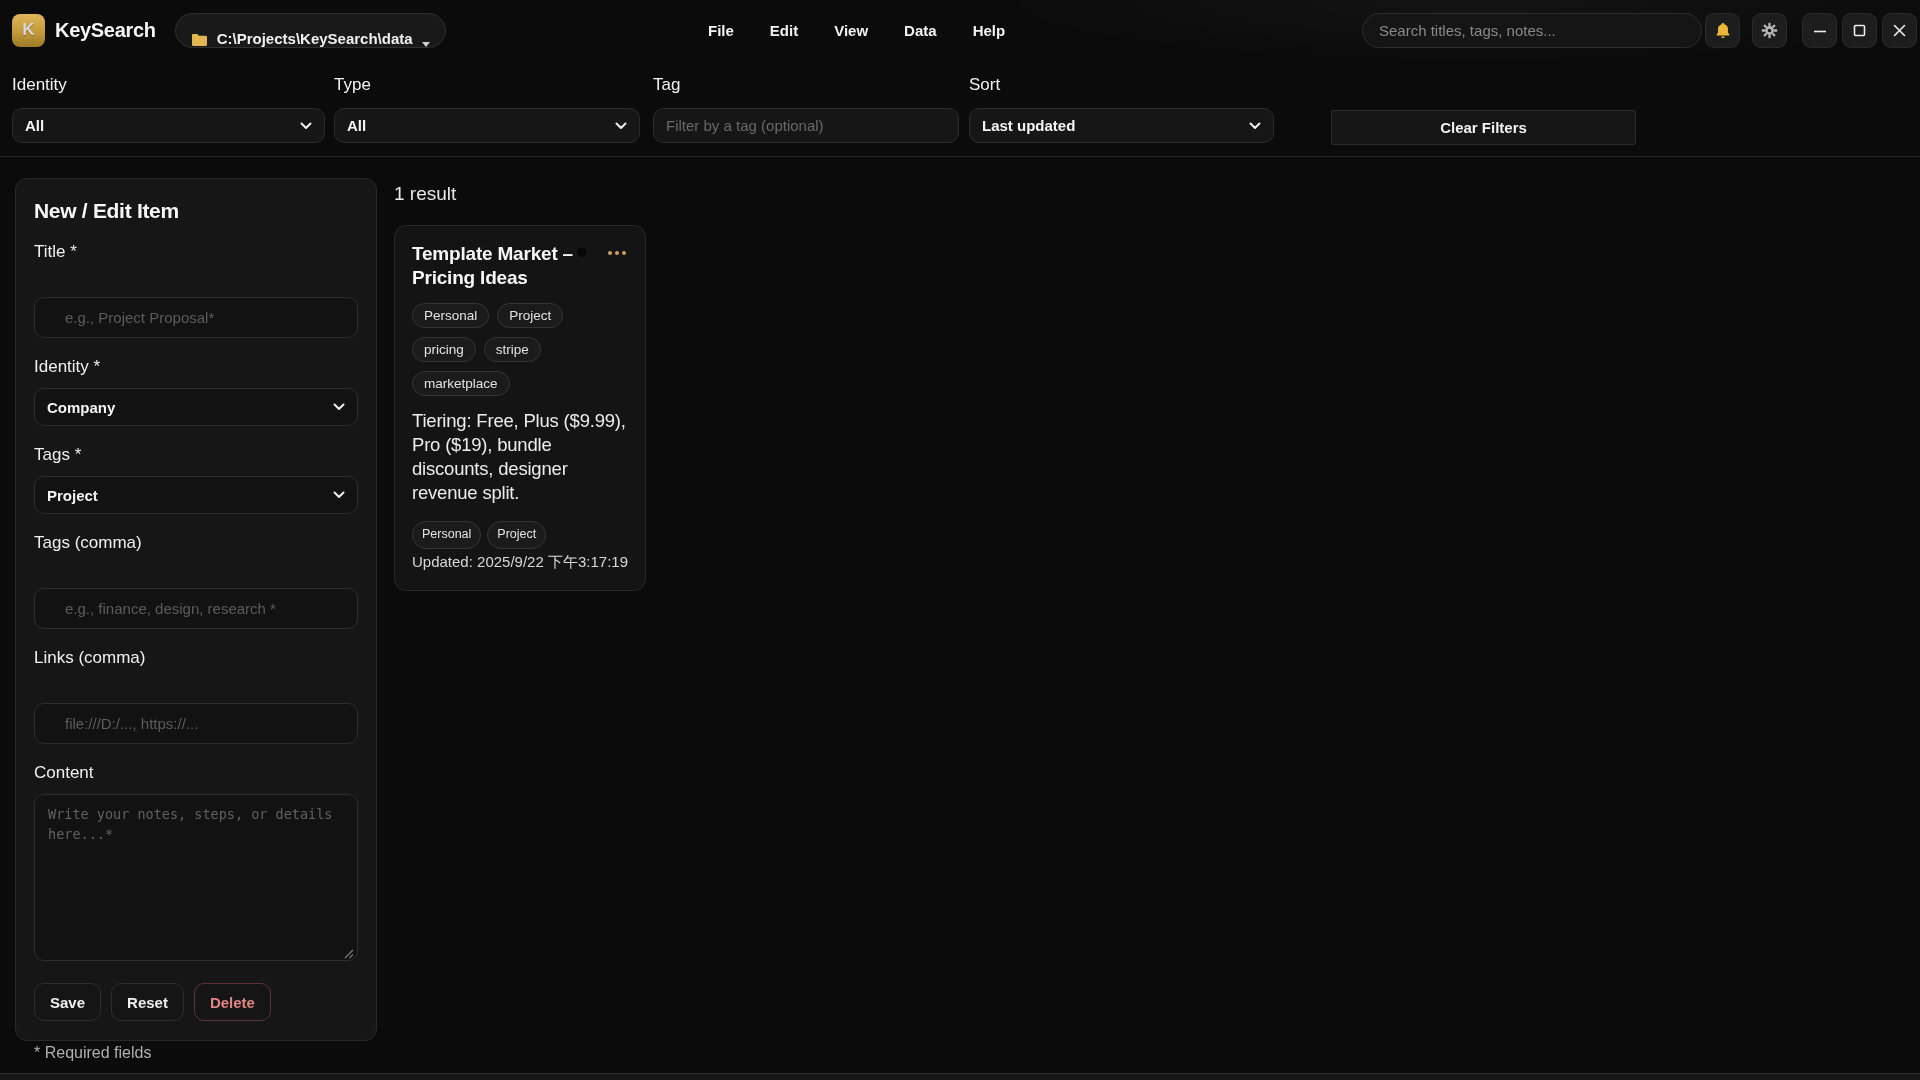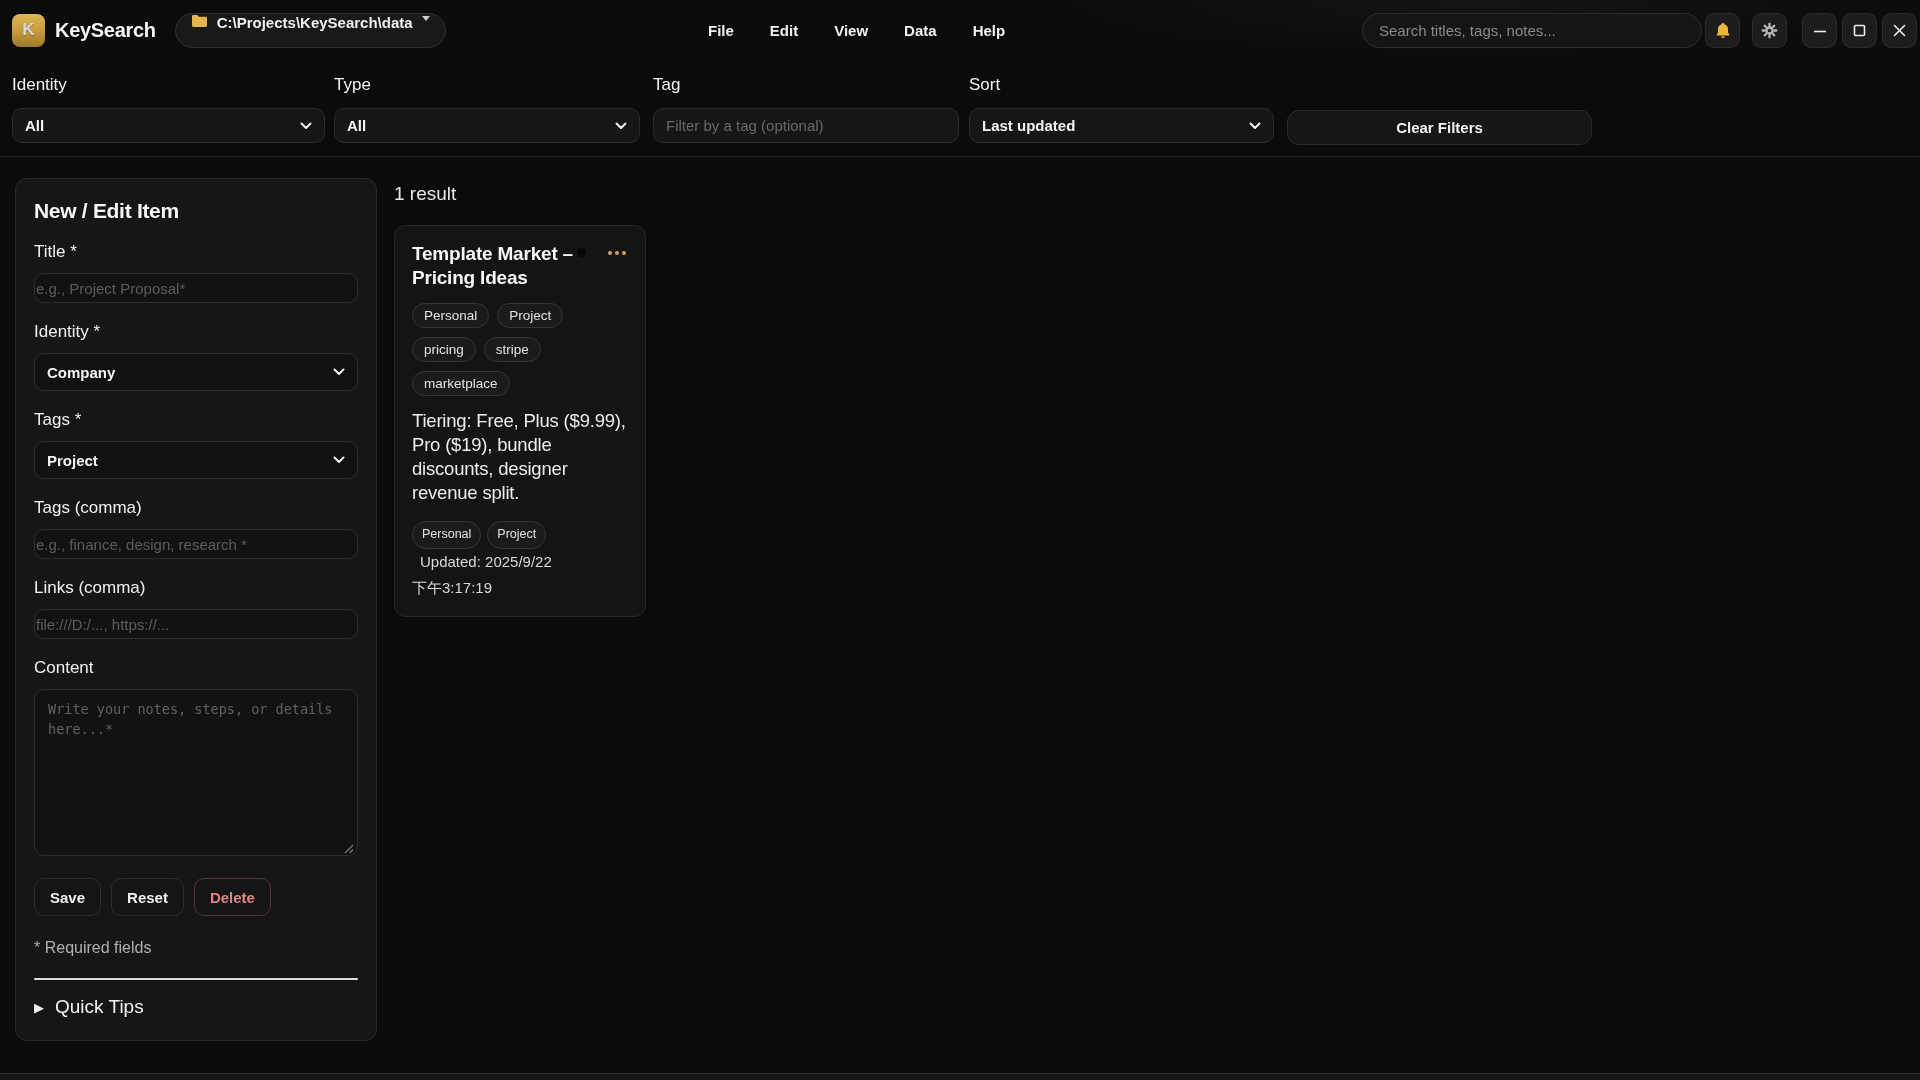--- a/index.html
+++ b/index.html
@@ -17,21 +17,21 @@
   }
 
   
   .titlebar { position:absolute; left:0; top:0; width:1920px; height:60px; }
   .brand { position:absolute; left:12px; top:0; height:60px; display:flex; align-items:center; gap:10px; }
   .logo { width:33px; height:33px; border-radius:8px;
     background:linear-gradient(180deg,#e0b65a 0%,#c49a3c 55%,#9c7a28 100%);
     display:flex; align-items:center; justify-content:center;
     font-weight:bold; font-size:17px; color:#d9d9d9; text-shadow:0 1px 1px rgba(0,0,0,.35); }
   .appname { font-size:20px; font-weight:bold; color:#f5f5f5; letter-spacing:-0.3px; }
-  .pathpill { margin-left:9px; height:35px; display:flex; align-items:flex-start; gap:9px;
+  .pathpill { margin-left:9px; height:35px; display:flex; align-items:flex-end; gap:9px;
     background:#191919; border:1px solid #2f2f2f; border-radius:18px; padding:0 15px;
     color:#f0f0f0; font-weight:bold; font-size:15px; cursor:pointer; font-family:inherit; }
   .caret-down { width:0; height:0; border-left:4px solid transparent; border-right:4px solid transparent; border-top:5px solid #cfcfcf; margin-top:2px; }
 
   .menubar { position:absolute; left:704px; top:0; height:60px; display:flex; align-items:center; gap:28px; }
   .menubar button { background:none; border:none; color:#f2f2f2; font-weight:bold; font-size:15px;
     font-family:inherit; cursor:pointer; padding:6px 4px; }
 
   .searchwrap { position:absolute; left:1362px; top:13px; }
   .search-input { width:340px; height:35px; background:#151515; border:1px solid #2d2d2d; border-radius:18px;
@@ -49,31 +49,31 @@
   .filterbar { position:absolute; left:0; top:60px; width:1920px; height:97px; border-bottom:1px solid #232323; }
   .fcol { position:absolute; top:15px; }
   .fcol .flabel { font-size:17px; color:#f2f2f2; margin-bottom:13px; }
   .control { height:35px; border-radius:10px; background:#161616; border:1px solid #2b2b2b;
     display:flex; align-items:center; padding:0 12px; }
   .select { justify-content:space-between; cursor:pointer; }
   .select .selval { font-weight:bold; font-size:15px; color:#f4f4f4;text-align:right; }
   .text-input { width:100%; height:35px; border-radius:10px; background:#161616; border:1px solid #2b2b2b;
     color:#e8e8e8; font-size:15px; padding:0 12px; font-family:inherit; outline:none; }
   .text-input::placeholder { color:#686868; }
-  .btn { height:35px; border-radius:12px; background:#161616; border:1px solid #2b2b2b;
-    color:#f2f2f2; font-weight:bold; font-size:15px; font-family:inherit; cursor:pointer; }
+  .btn { height:35px; border-radius:2px; background:#161616; border:1px solid #2b2b2b;
+    color:#f2f2f2; font-weight:bold; font-size:15px; font-family:inherit; cursor:pointer;margin-left:44px; }
   .clear-btn { width:305px; }
 
   
   .panel { position:absolute; left:15px; top:178px; width:362px; height:863px;
     background:#161616; border:1px solid #292929; border-radius:12px; padding:20px 18px; }
   .panel h2 { font-size:21px; font-weight:bold; color:#f7f7f7; letter-spacing:-0.3px; }
   .plabel { font-size:17px; color:#f0f0f0; margin-top:19px; margin-bottom:11px; }
-  .pinput { width:100%; height:30px; border-radius:10px; background:#121212; border:1px solid #2d2d2d;
-    color:#e8e8e8; font-size:15px; padding:0 1px; font-family:inherit; outline:none; }
+  .pinput { width:100%; height:41px; border-radius:10px; background:#121212; border:1px solid #2d2d2d;
+    color:#e8e8e8; font-size:15px; padding:0 30px; font-family:inherit; outline:none;margin-top:24px; }
   .pinput::placeholder { color:#5c5c5c; }
   .pselect { height:38px; border-radius:10px; background:#121212; border:1px solid #2d2d2d; }
   .ta-wrap { position:relative; }
   .ptextarea { width:100%; height:167px; border-radius:10px; background:#121212; border:1px solid #2d2d2d;
     color:#cfcfcf; font-family:"DejaVu Sans Mono", monospace; font-size:13.5px; padding:10px 13px;
     resize:none; outline:none; line-height:1.45; }
   .ptextarea::placeholder { color:#616161; }
   .resize-grip { position:absolute; right:4px; bottom:6px; pointer-events:none; }
   .btnrow { display:flex; gap:10px; margin-top:18px; }
   .pbtn { height:38px; padding:0 15px; border-radius:10px; background:#151515; border:1px solid #2d2d2d;
@@ -95,21 +95,21 @@
   .dim-dot { width:9px; height:9px; border-radius:50%; background:#060606; }
   .dots-menu { display:flex; gap:3px; cursor:pointer; padding:2px; }
   .dots-menu i { width:4px; height:4px; border-radius:50%; background:#c9a45a; display:block; }
   .tagrow { display:flex; flex-wrap:wrap; gap:8px; row-gap:9px; margin-top:13px; }
   .pill { display:inline-flex; align-items:center; background:#1b1b1b; border:1px solid #353535;
     border-radius:999px; padding:4px 11px; font-size:13.5px; color:#e3e3e3; }
   .card-body { margin-top:13px; font-size:18.5px; color:#ededed; line-height:1.3; letter-spacing:-0.2px; }
   .card-foot { margin-top:15px; font-size:15px; color:#d8d8d8; line-height:1.75; }
   .pill.small { padding:2px 9px; font-size:12.5px; margin-right:6px; }
   .updated { white-space:nowrap; }
-  .upd-date { margin-left:8px; }
+  .upd-date { }
 
   
   .statusbar { position:absolute; left:0; bottom:0; width:1920px; height:7px;
     background:#161616; border-top:1px solid #2d2d2d; }
 
   svg { display:block; }
 </style>
 </head>
 <body>
 

